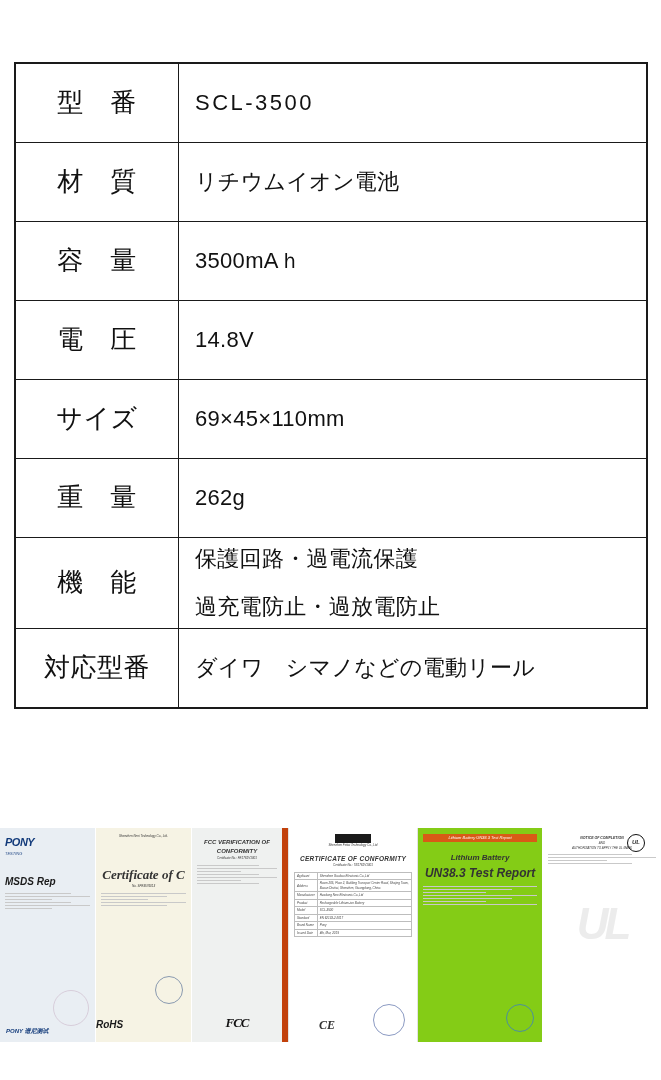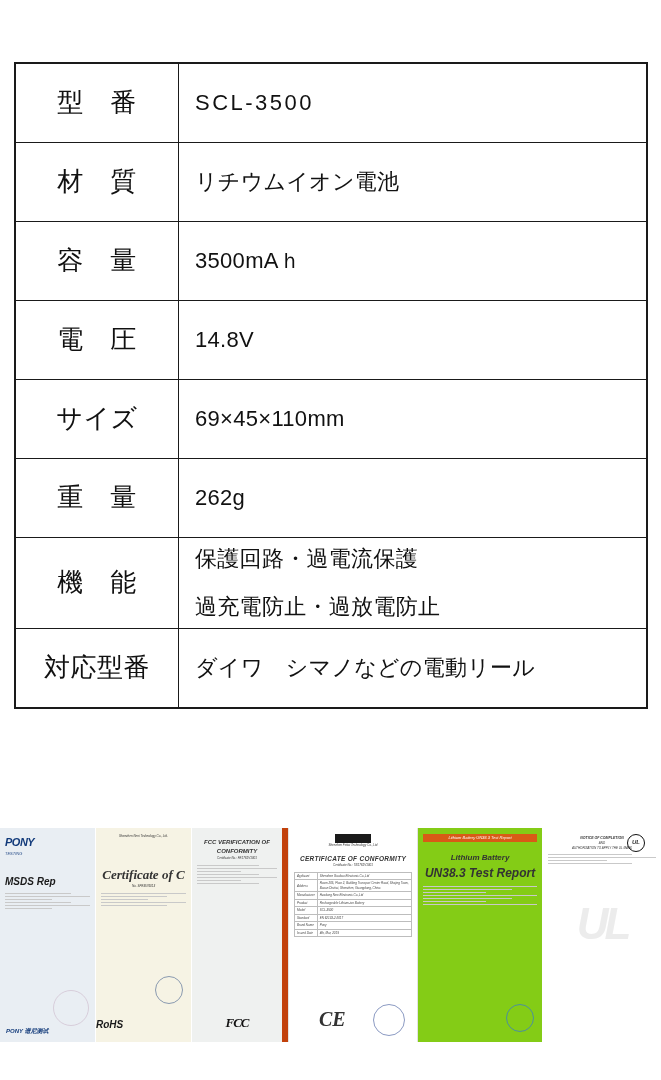--- a/index.html
+++ b/index.html
@@ -224,21 +224,21 @@
   .cert-conformity table td {
     border: 1px solid #bdbdbd;
     font-size: 3px;
     padding: 1px 2px;
     color: #444;
   }
   .cert-conformity .ce {
     position: absolute;
     left: 30px;
     bottom: 8px;
-    font-size: 20px;
+    font-size: 12px;
     font-family: "Liberation Serif", serif;
     font-weight: bold;
   }
   .cert-conformity .seal {
     position: absolute;
     right: 12px;
     bottom: 6px;
     width: 30px;
     height: 30px;
     border: 1px solid #5a6fa8;

